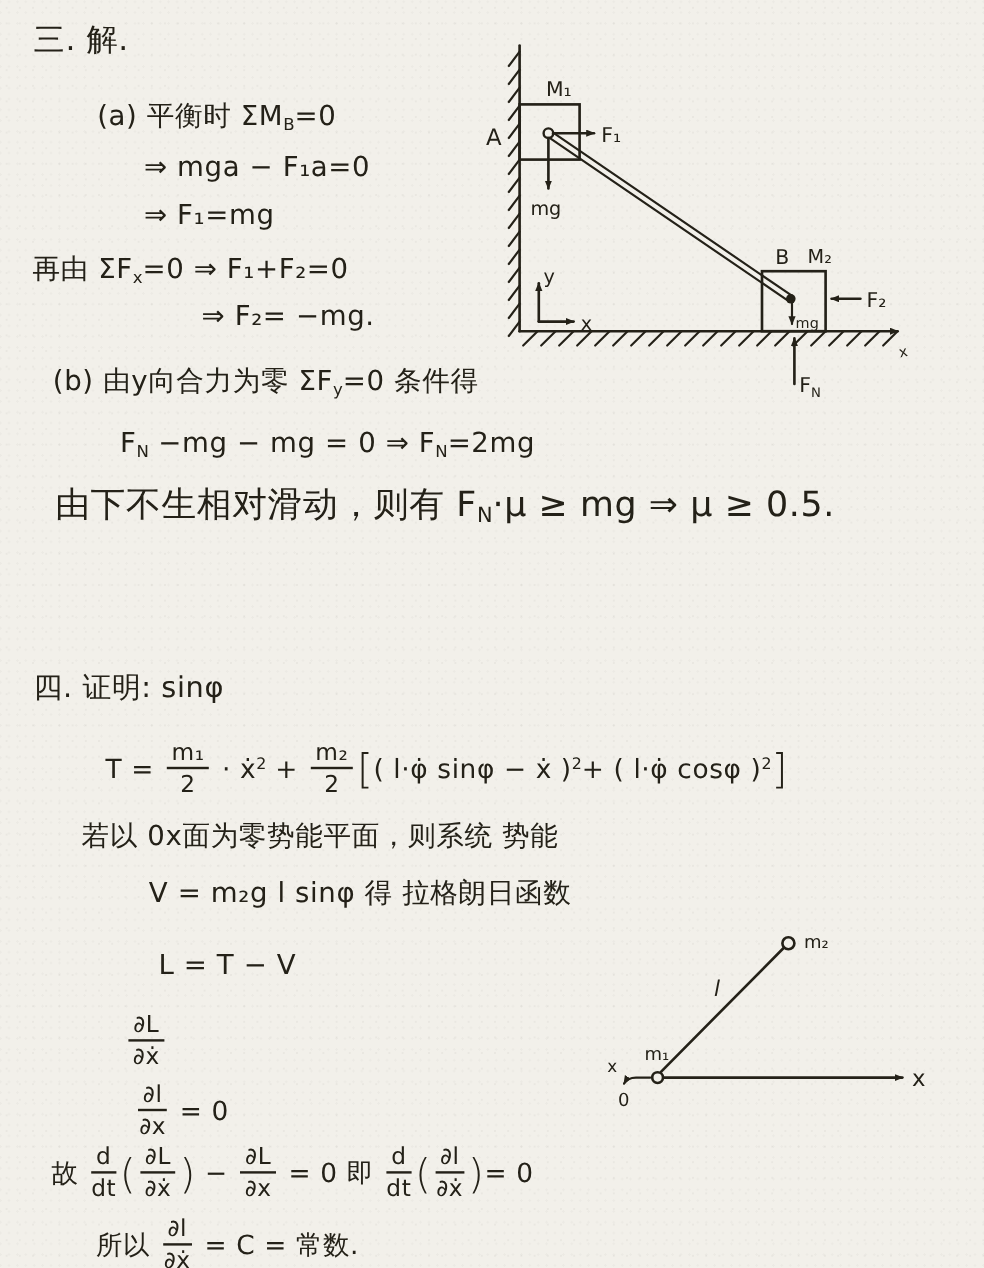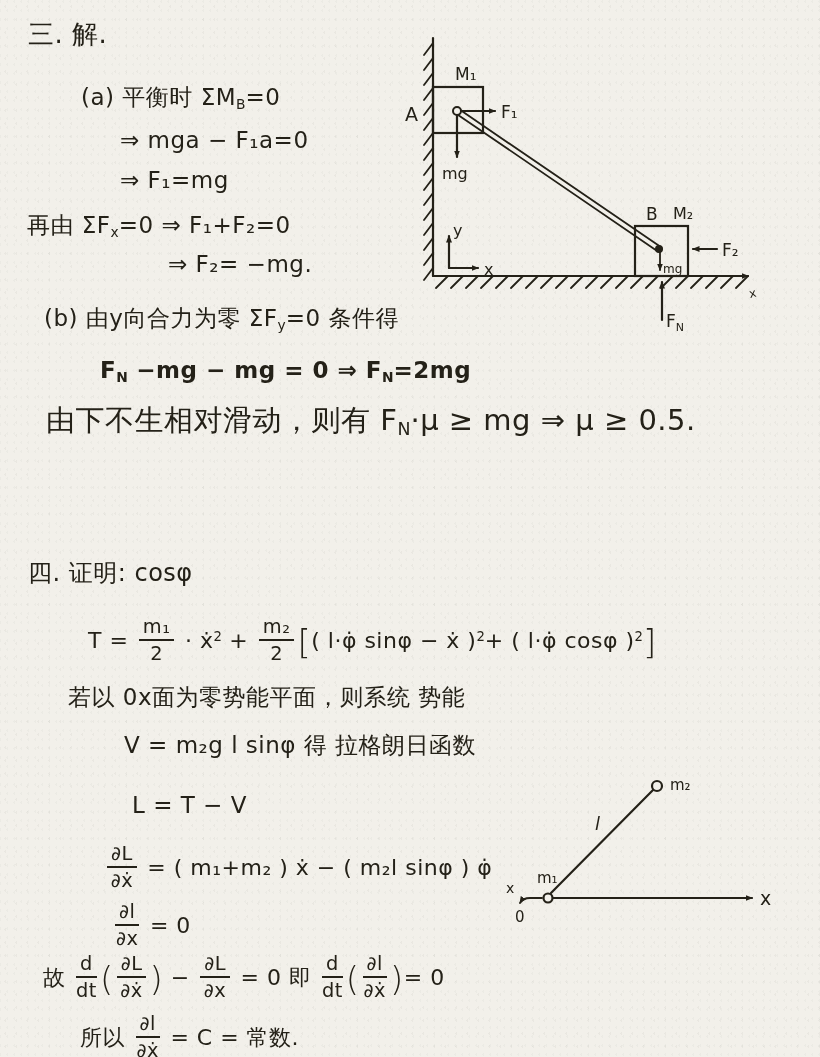--- a/index.html
+++ b/index.html
@@ -48,37 +48,37 @@
 <div id="paper">
 
   <div id="lines-layer">
       <div class="hline" style="left: 28px; top: 20px; font-size: 26px;"><span>三. 解.</span></div>
       <div class="hline" style="left: 53px; top: 84px; font-size: 23px; margin-left: 28px;"><span>(a) 平衡时 ΣM</span><span class="sub">B</span><span>=0</span></div>
       <div class="hline" style="left: 120px; top: 127px; font-size: 23px;"><span>⇒ mga − F₁a=0</span></div>
       <div class="hline" style="left: 120px; top: 167px; font-size: 23px;"><span>⇒ F₁=mg</span></div>
       <div class="hline" style="left: 27px; top: 212px; font-size: 23px;"><span>再由 ΣF</span><span class="sub">x</span><span>=0 ⇒ F₁+F₂=0</span></div>
       <div class="hline" style="left: 168px; top: 251px; font-size: 23px;"><span>⇒ F₂= −mg.</span></div>
       <div class="hline" style="left: 44px; top: 305px; font-size: 23px;"><span>(b) 由y向合力为零 ΣF</span><span class="sub">y</span><span>=0 条件得</span></div>
-      <div class="hline" style="left: 100px; top: 357px; font-size: 23px; font-weight: bold;"><span>F</span><span class="sub">N</span><span> −mg − mg = 0 ⇒ F</span><span class="sub">N</span><span>=2mg</span></div>
+      <div class="hline" style="left: 100px; top: 357px; font-size: 23px;"><span>F</span><span class="sub">N</span><span> −mg − mg = 0 ⇒ F</span><span class="sub">N</span><span>=2mg</span></div>
       <div class="hline" style="left: 46px; top: 404px; font-size: 29px;"><span>由下不生相对滑动，则有  F</span><span class="sub">N</span><span>·μ ≥ mg ⇒ μ ≥ 0.5.</span></div>
-      <div class="hline" style="left: 28px; top: 560px; font-size: 24px;"><span>四. 证明:  cosφ</span></div>
+      <div class="hline" style="left: 28px; top: 560px; font-size: 24px;"><span>四. 证明:  sinφ</span></div>
       <div class="hline" style="left: 88px; top: 619px; font-size: 22px;"><span>T = </span><span class="frac">
           <span class="num">m₁</span>
           <span class="den">2</span>
         </span><span> · ẋ</span><span class="sup">2</span><span> + </span><span class="frac">
           <span class="num">m₂</span>
           <span class="den">2</span>
         </span><span class="big">[</span><span>( l·φ̇ sinφ − ẋ )</span><span class="sup">2</span><span>+ ( l·φ̇ cosφ )</span><span class="sup">2</span><span class="big">]</span></div>
       <div class="hline" style="left: 68px; top: 684px; font-size: 23px;"><span>若以 0x面为零势能平面，则系统 势能</span></div>
       <div class="hline" style="left: 124px; top: 732px; font-size: 23px;"><span>V = m₂g l sinφ  得 拉格朗日函数</span></div>
       <div class="hline" style="left: 132px; top: 792px; font-size: 23px;"><span>L = T − V</span></div>
       <div class="hline" style="left: 104px; top: 846px; font-size: 22px;"><span class="frac">
           <span class="num">∂L</span>
           <span class="den">∂ẋ</span>
-        </span><span> = ( m₁+m₂ ) ẋ  − ( m₂l sinφ ) φ̇</span></div>
+        </span></div>
       <div class="hline" style="left: 112px; top: 904px; font-size: 22px;"><span class="frac">
           <span class="num">∂l</span>
           <span class="den">∂x</span>
         </span><span> = 0</span></div>
       <div class="hline" style="left: 43px; top: 956px; font-size: 22px;"><span>故 </span><span class="frac">
           <span class="num">d</span>
           <span class="den">dt</span>
         </span><span class="big">(</span><span class="frac">
           <span class="num">∂L</span>
           <span class="den">∂ẋ</span>

